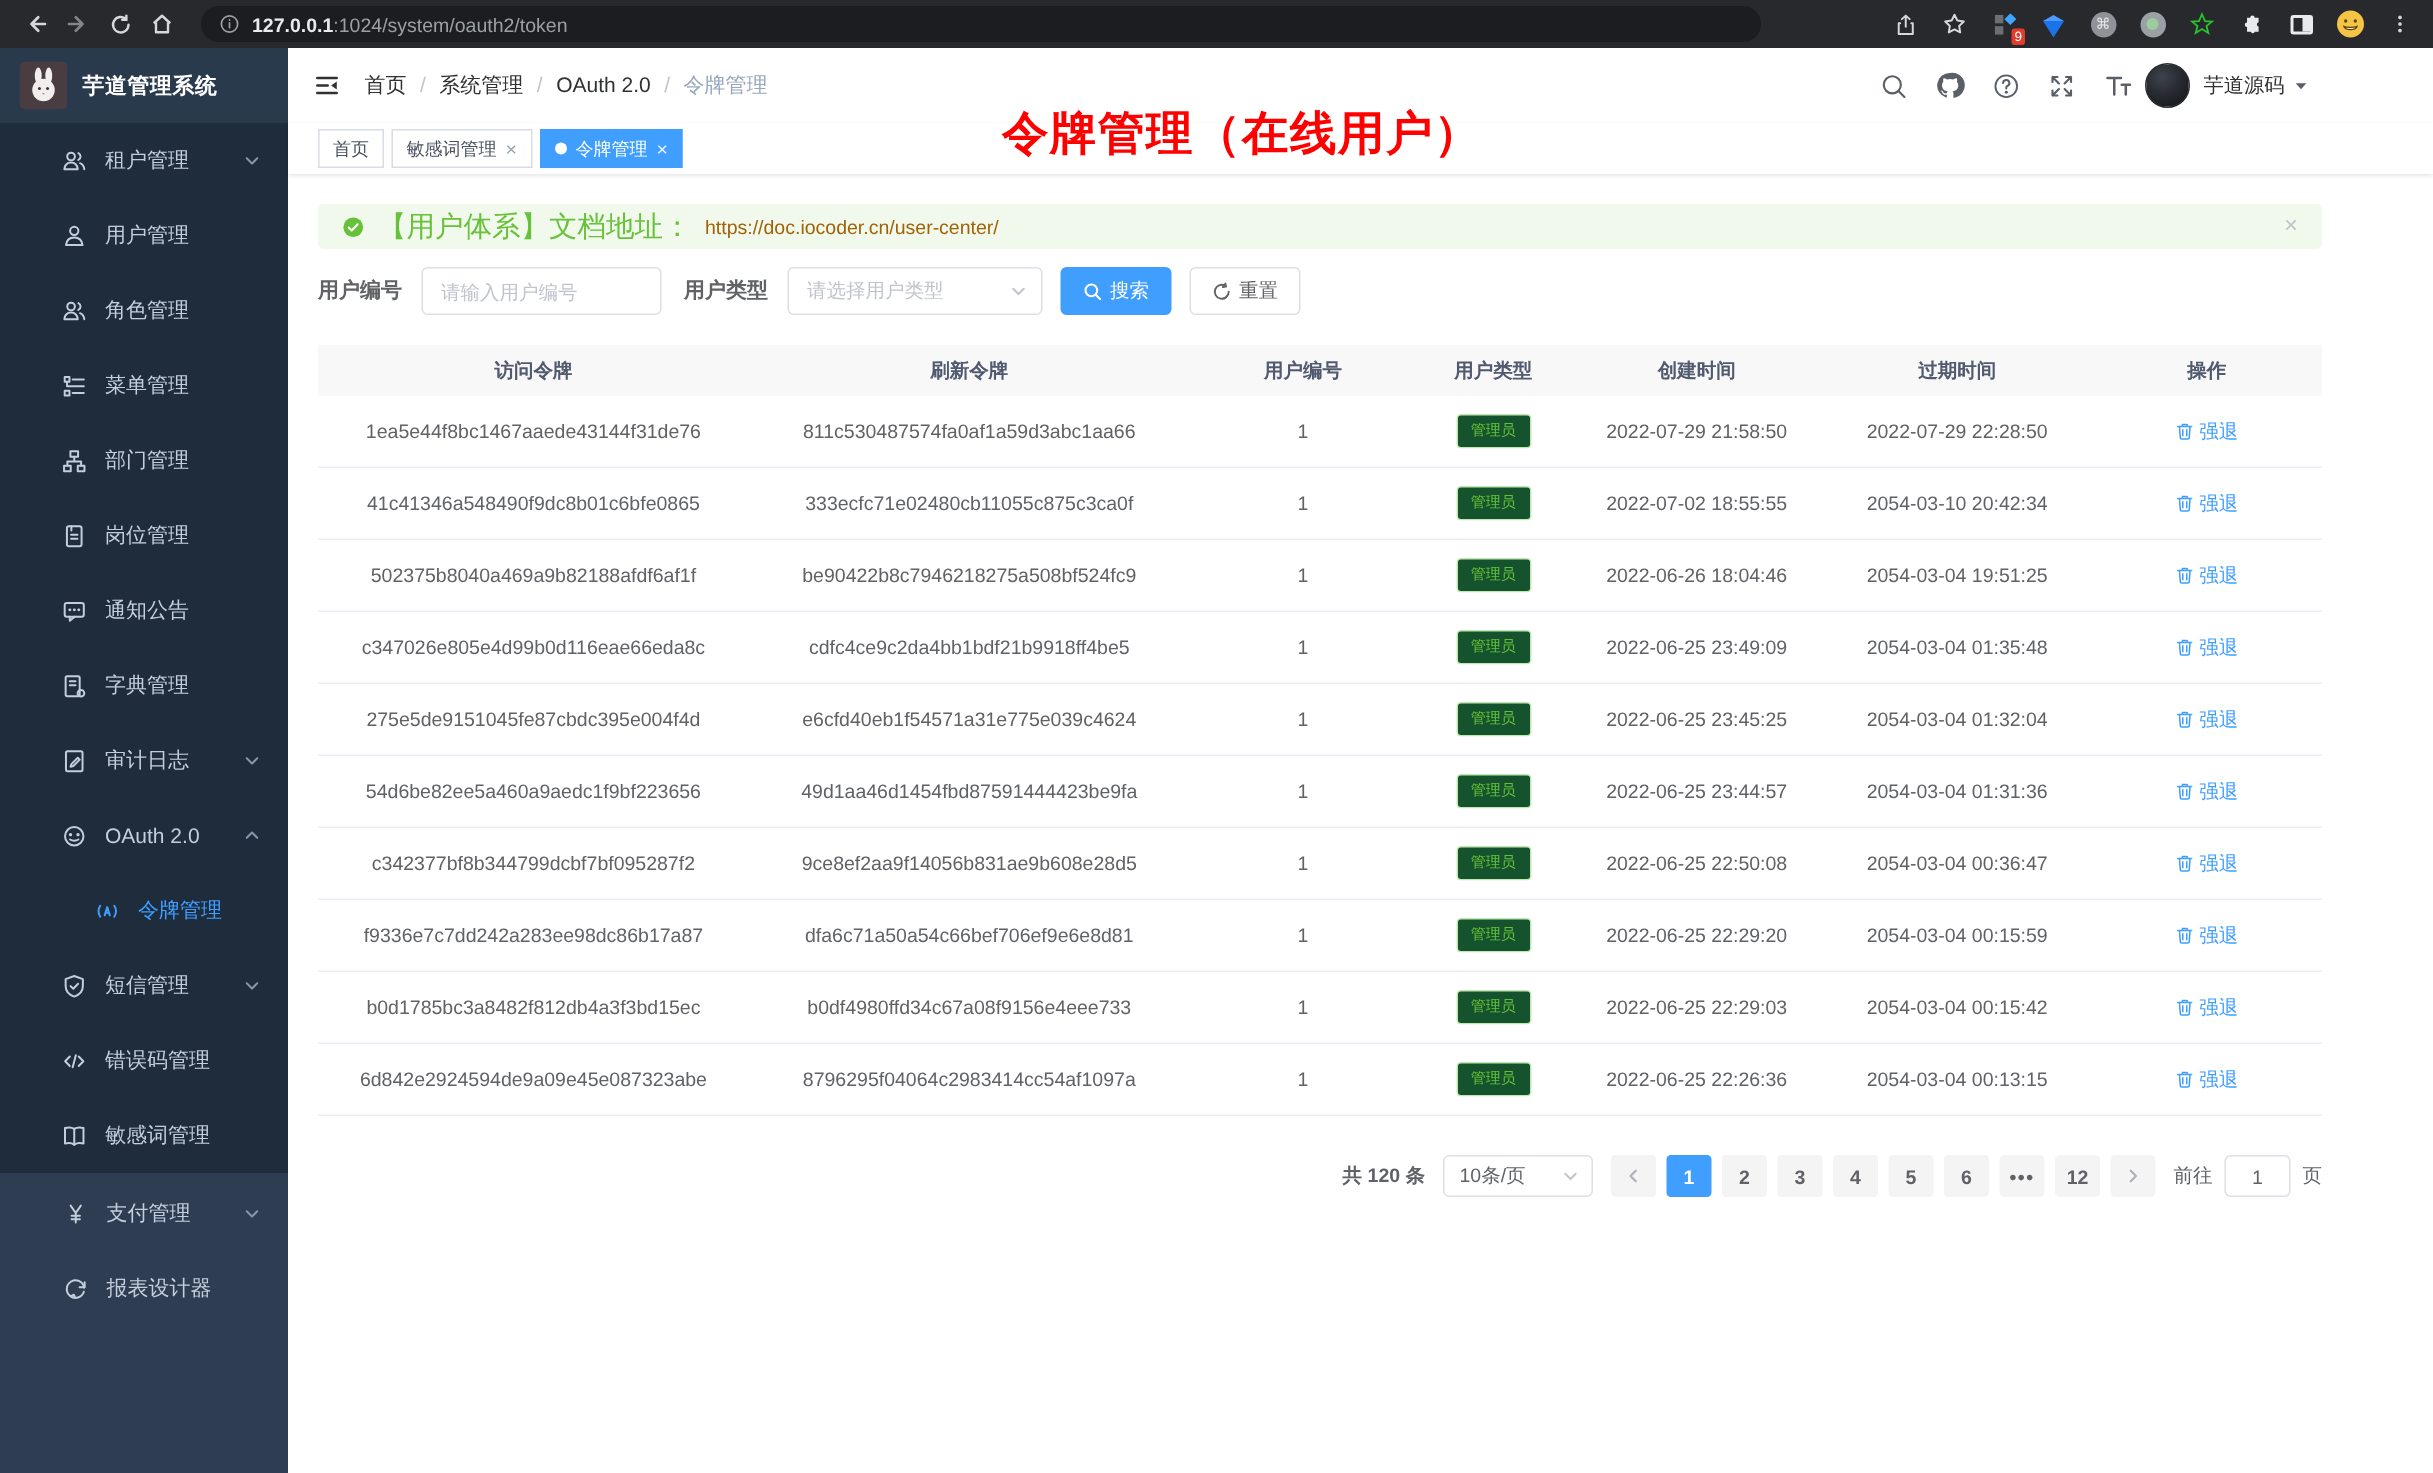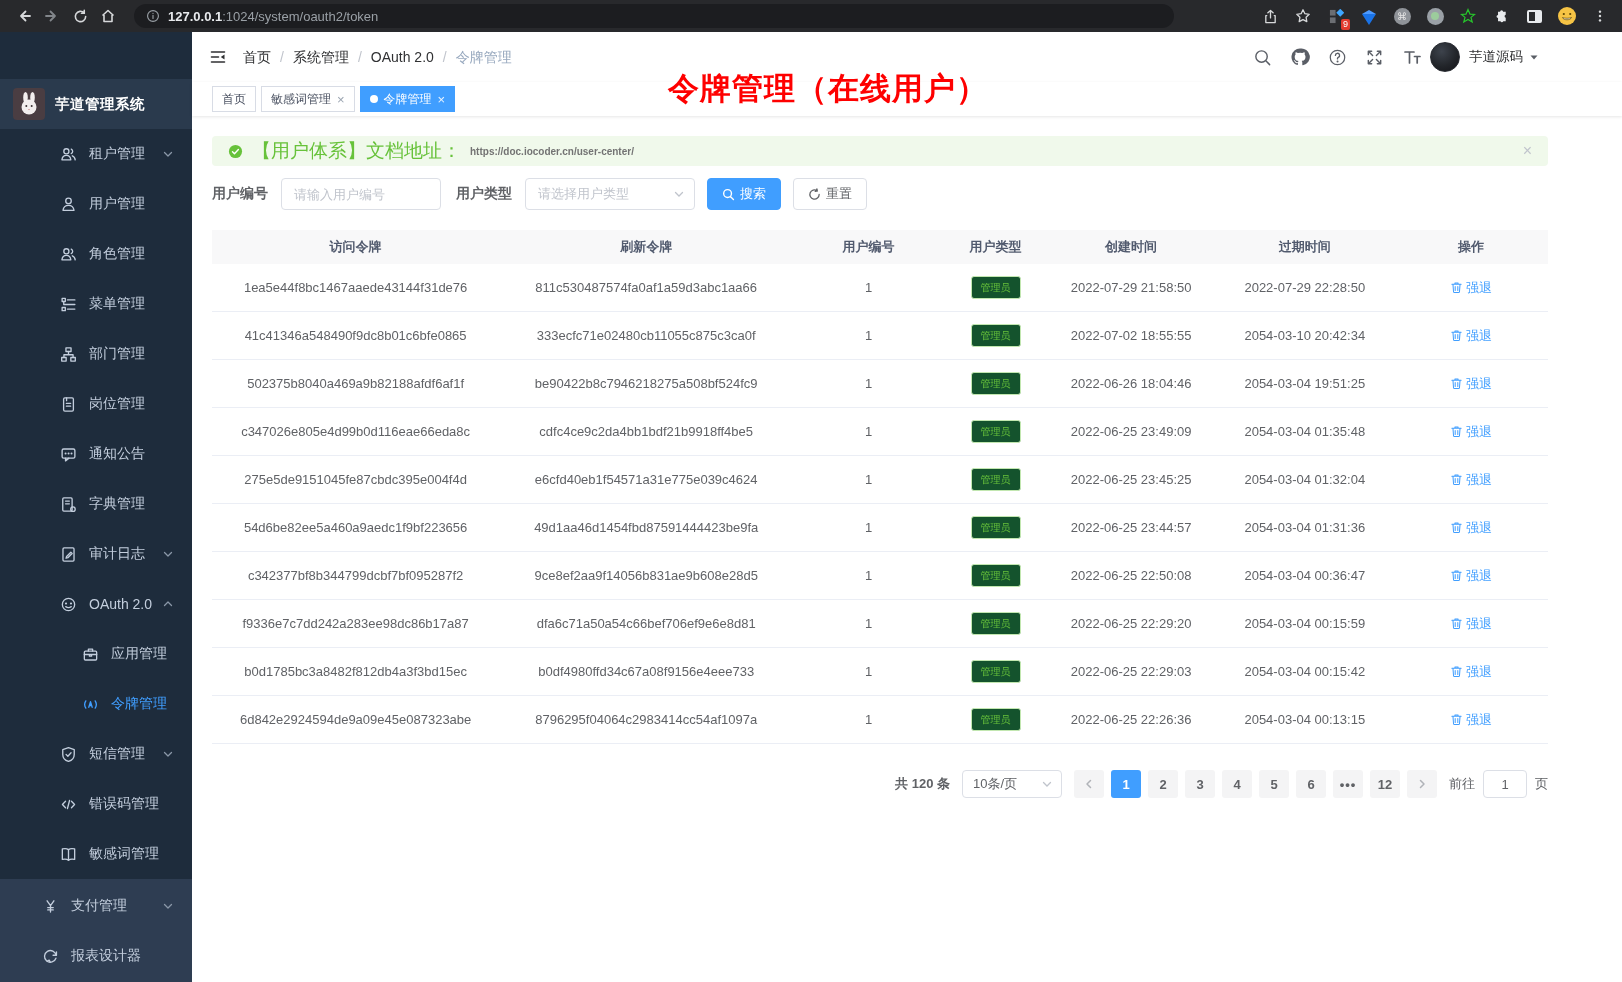--- a/index.html
+++ b/index.html
@@ -23,23 +23,23 @@
   .gem { width:0; height:0; border-left:7px solid transparent; border-right:7px solid transparent; border-top:11px solid #1a73e8; position:relative; top:3px; }
   .gem:before { content:""; position:absolute; left:-7px; top:-15px; border-left:7px solid transparent; border-right:7px solid transparent; border-bottom:4px solid #4d9aff; }
   .gcirc { width:17px; height:17px; border-radius:50%; background:#8f9399; display:flex; align-items:center; justify-content:center; color:#e6e6e6; font-size:10px; }
   .gdot { width:17px; height:17px; border-radius:50%; background:#9aa0a6; display:flex; align-items:center; justify-content:center; }
   .gdot i { width:8px; height:8px; border-radius:50%; background:#9ccc9c; }
   .panelicon { width:15px; height:13px; border:2px solid #e8eaed; border-radius:2px; position:relative; }
   .panelicon i { position:absolute; right:0; top:0; bottom:0; width:5px; background:#e8eaed; }
   
   .app { display:flex; height:950px; }
   .sidebar { width:192px; flex:0 0 192px; background:#1e2c3c; color:#c3cedd; display:flex; flex-direction:column; }
-  .logo { height:50px; background:#2a3a4d; display:flex; align-items:center; gap:10px; padding:0 13px; flex:0 0 50px;margin-top:47px; }
+  .logo { height:50px; background:#2a3a4d; display:flex; align-items:center; gap:10px; padding:0 13px; flex:0 0 50px; }
   .logo-title { color:#fff; font-size:14.5px; font-weight:bold; letter-spacing:.5px; }
-  .side-menu { flex:0 0 auto;margin-left:19px; }
+  .side-menu { flex:0 0 auto; }
   .side-item { height:50px; display:flex; align-items:center; padding:0 18px 0 40px; font-size:14px; cursor:pointer; }
   .side-item .sicon { width:18px; height:18px; margin-right:12px; display:flex; align-items:center; justify-content:center; flex:0 0 18px; }
   .side-item .slabel { flex:1; white-space:nowrap; }
   .side-item .schev { margin-left:auto; color:#8a97a8; display:flex; }
   .side-item .schev.up svg { transform:rotate(180deg); }
   .side-item.sub { padding-left:62px; }
   .side-item.active { color:#409eff; }
   .side-bottom { margin-top:auto; background:#2e3d52; flex:1; padding-top:2px; }
   .side-bottom .side-item { padding-left:22px;margin-left:19px; }
   
@@ -62,21 +62,21 @@
   .tag .tag-close { font-size:13px; color:#9aa4b0; line-height:1; }
   .tag.active { background:#409eff; border-color:#409eff; color:#fff; }
   .tag.active .tag-close { color:#e8f3ff; }
   .tag-dot { width:8px; height:8px; border-radius:50%; background:#fff; }
   .annotation { position:absolute; left:476px; top:36px; font-size:31px; font-weight:bold; color:#fe0000;
     letter-spacing:1px; z-index:5; pointer-events:none; white-space:nowrap; }
   .content { padding:20px 74px 0 20px; }
   
   .alert { height:30px; background:#f0f9eb; border-radius:4px; display:flex; align-items:center; padding:0 16px; gap:9px; }
   .alert-text { color:#67c23a; font-size:19px; }
-  .alert-link { color:#737373; font-size:10px; text-decoration:none; cursor:pointer;font-weight:bold; }
+  .alert-link { color:#a16207; font-size:13px; text-decoration:none; cursor:pointer; }
   .alert-close { margin-left:auto; color:#c0c4cc; font-size:16px; cursor:pointer; line-height:1; }
   
   .filters { display:flex; align-items:center; margin-top:12px; }
   .flabel { font-size:14px; font-weight:bold; color:#606266; margin-right:13px; white-space:nowrap; }
   .flabel.second { margin-left:15px; }
   .finput { width:160px; height:32px; border:1px solid #dcdfe6; border-radius:4px; padding:0 12px;
     font-size:13px; color:#606266; outline:none; font-family:inherit; }
   .finput::placeholder { color:#c0c4cc; }
   .fselect { width:170px; height:32px; border:1px solid #dcdfe6; border-radius:4px; display:flex;
     align-items:center; justify-content:space-between; padding:0 9px 0 12px; color:#c0c4cc; font-size:13px; cursor:pointer; background:#fff; }
@@ -327,29 +327,20 @@
               <path d="M5.4 10c1.4 1 3.8 1 5.2 0"></path>
             </svg>
           </span>
           <span class="slabel">OAuth 2.0</span>
           <span class="schev up">
             <svg width="12" height="12" viewBox="0 0 12 12" fill="none" stroke="currentColor" stroke-width="1.3" stroke-linecap="round" stroke-linejoin="round">
               <path d="m2.5 4.5 3.5 3.5 3.5-3.5"></path>
             </svg>
           </span>
         </div>
-        <div class="side-item sub">
-          <span class="sicon">
-            <svg width="17" height="17" viewBox="0 0 16 16" fill="none" stroke="currentColor" stroke-width="1.25" stroke-linecap="round" stroke-linejoin="round">
-              <rect x="2.2" y="4.8" width="11.6" height="8.4" rx="1"></rect>
-              <path d="M6 4.8V3h4v1.8M2.2 8h11.6M7 8v1.6h2V8"></path>
-            </svg>
-          </span>
-          <span class="slabel">应用管理</span>
-        </div>
         <div class="side-item sub active">
           <span class="sicon">
             <svg width="17" height="17" viewBox="0 0 16 16" fill="none" stroke="currentColor" stroke-width="1.25" stroke-linecap="round" stroke-linejoin="round">
               <path d="M3.6 4.6c-1.3 2-1.3 4.8 0 6.8M12.4 4.6c1.3 2 1.3 4.8 0 6.8"></path>
               <path d="M6.4 10.6 8 5.4l1.6 5.2M6.9 9h2.2"></path>
             </svg>
           </span>
           <span class="slabel">令牌管理</span>
         </div>
         <div class="side-item">

